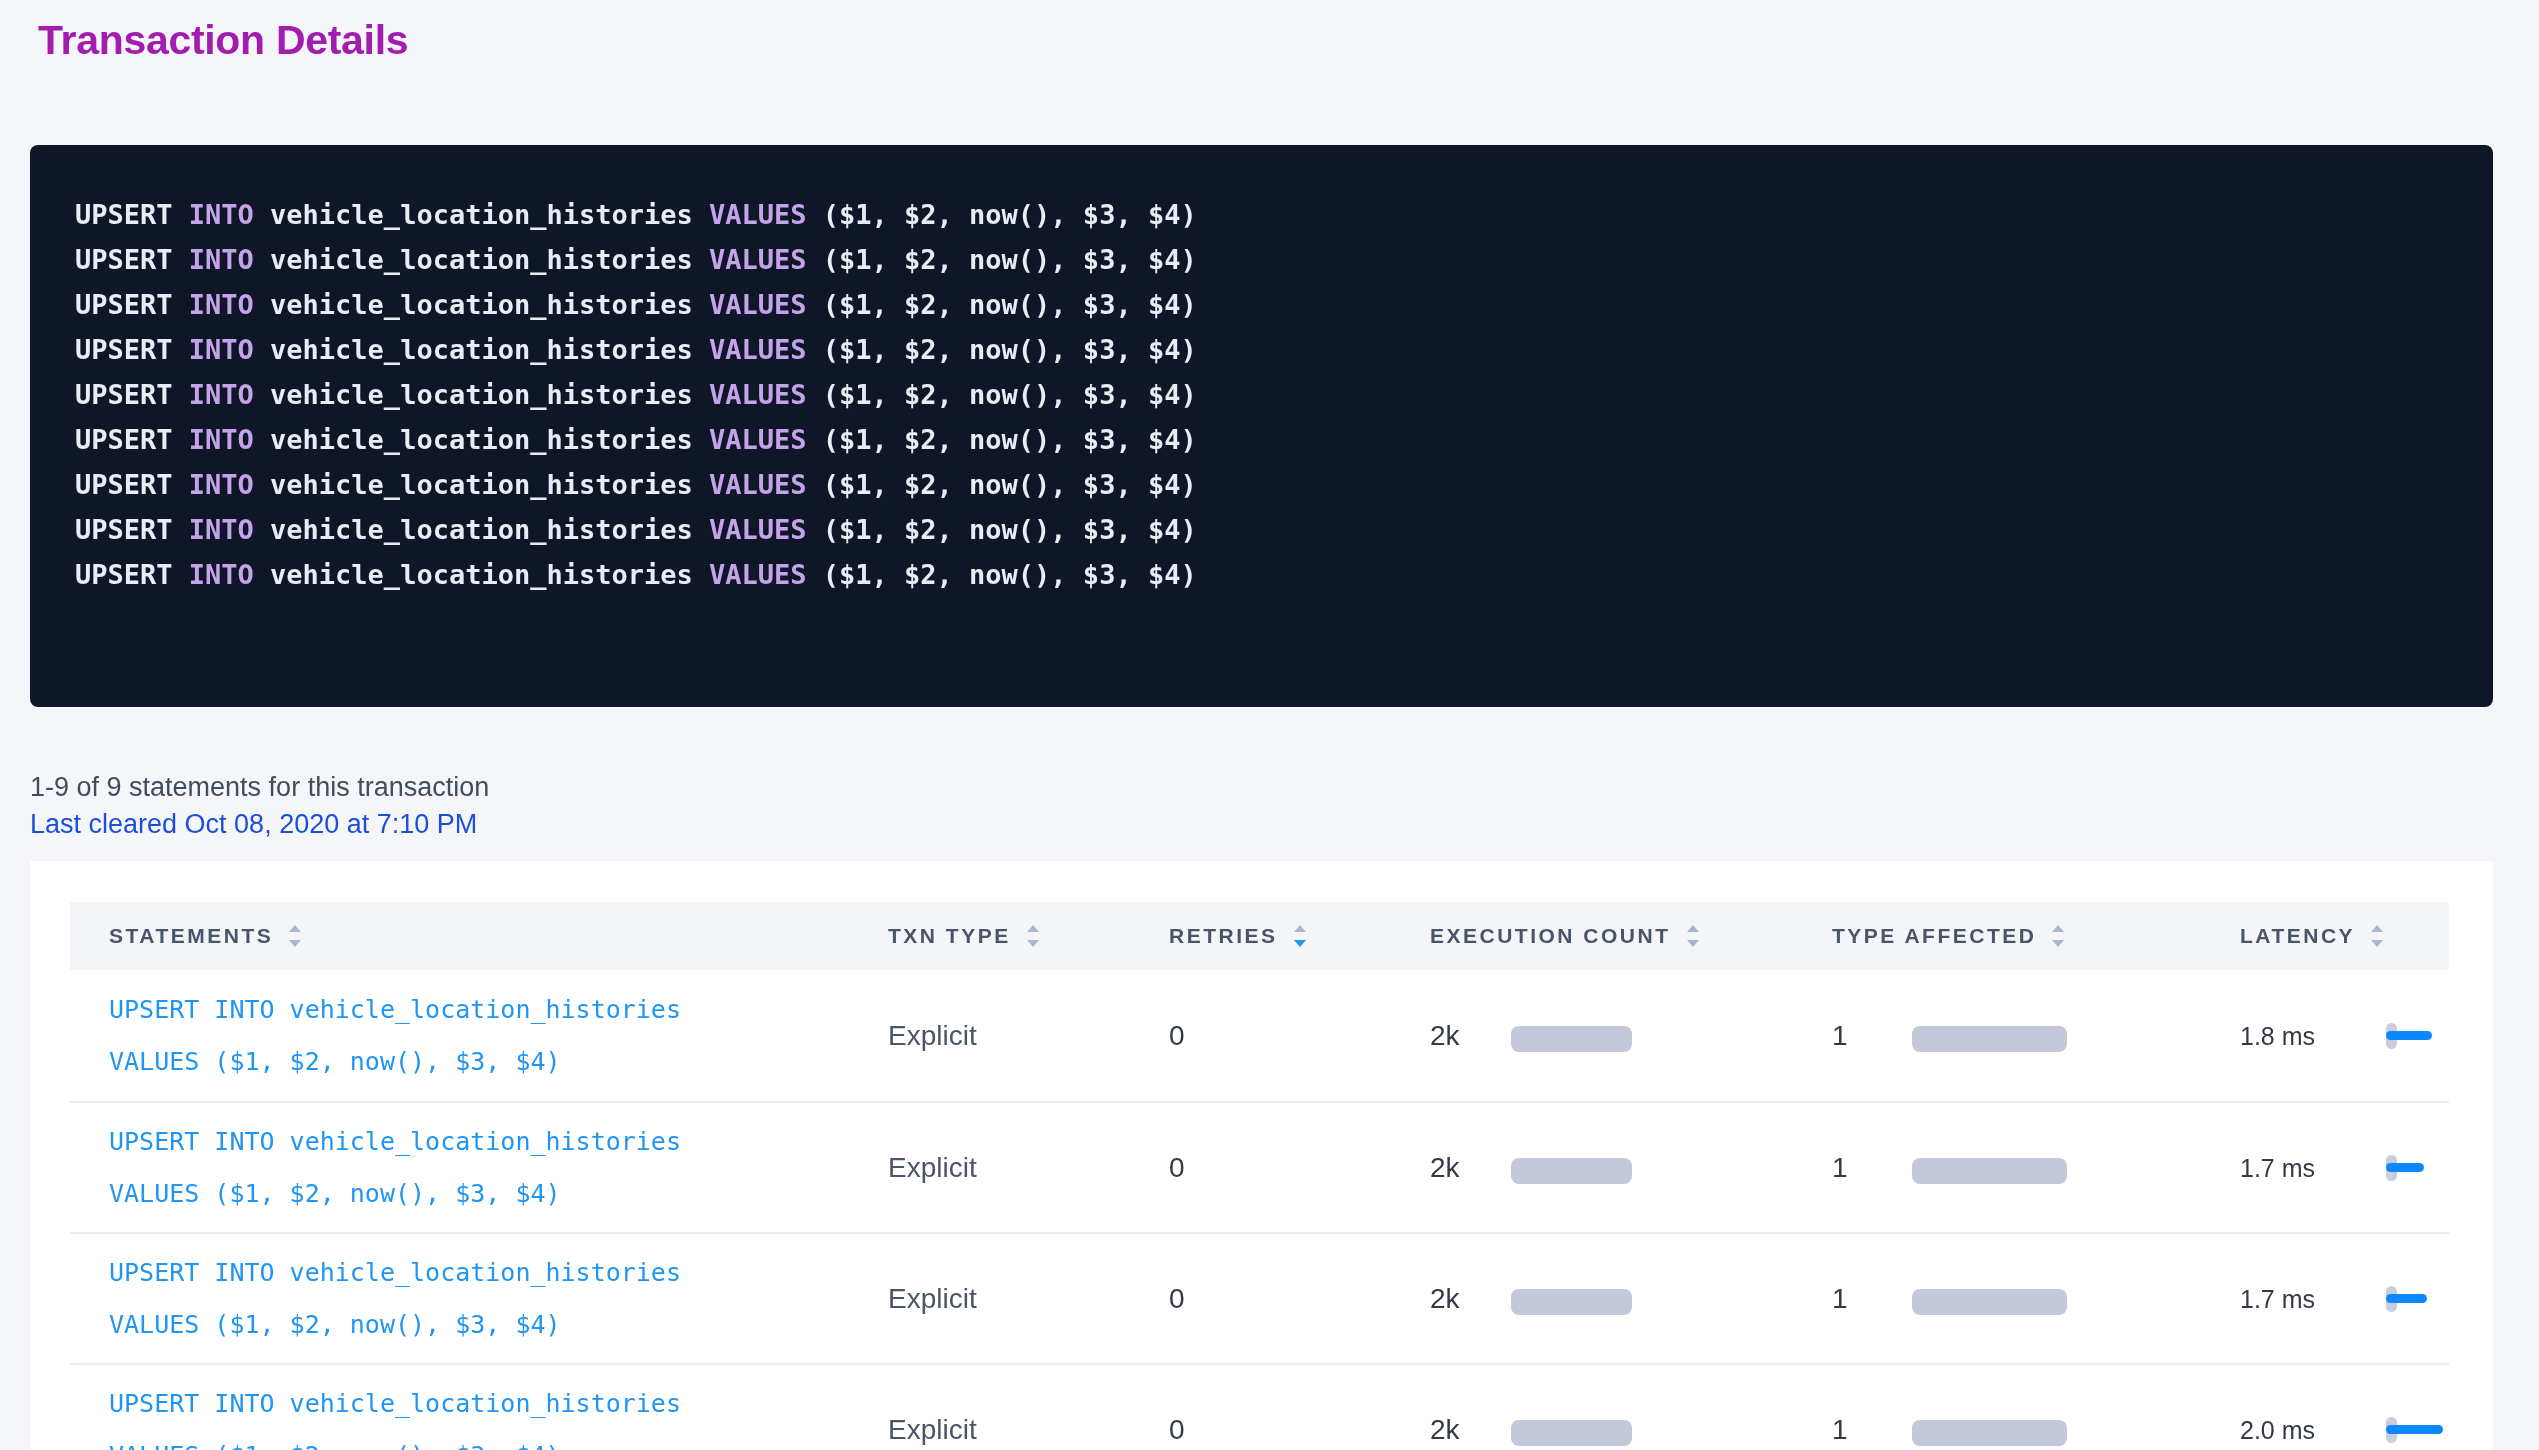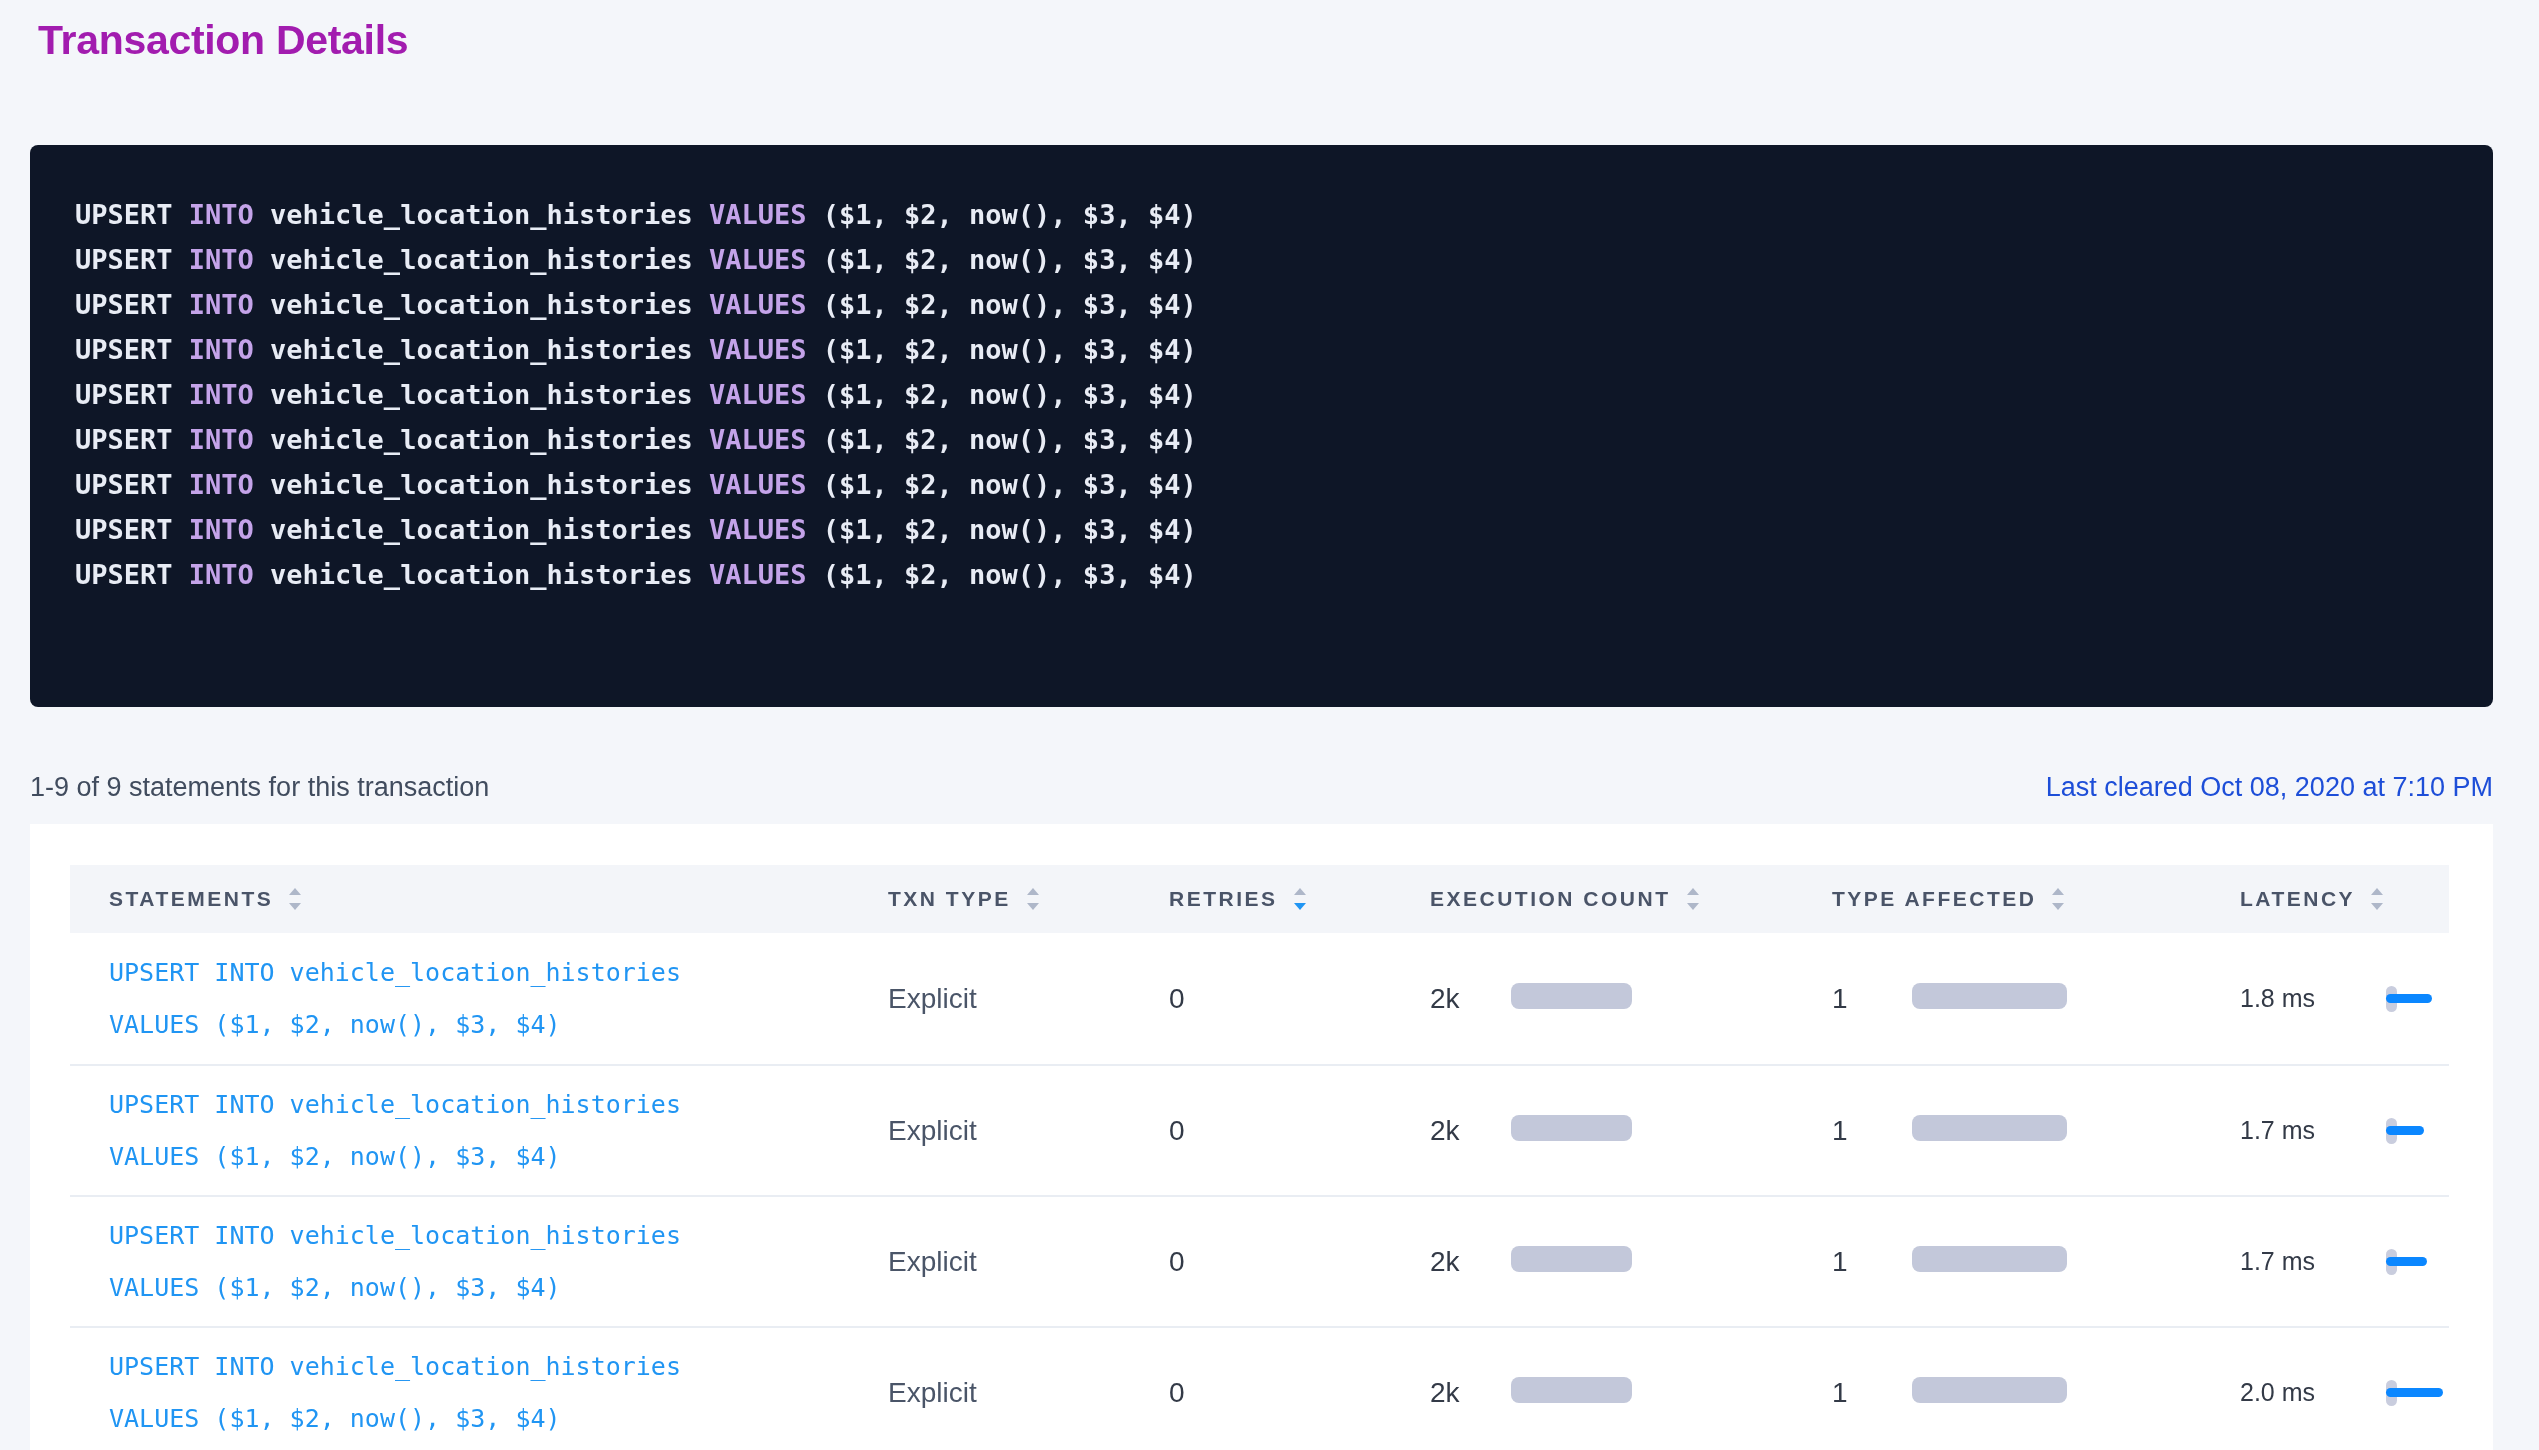--- a/index.html
+++ b/index.html
@@ -31,21 +31,21 @@
   }
   .sql-line{
     font-family:"DejaVu Sans Mono","Liberation Mono",monospace;
     font-weight:700;font-size:27px;line-height:45px;
     white-space:pre;color:var(--code-text);
   }
   .tok-kw{color:var(--code-kw);margin-top:33px;}
   .summary{
     display:flex;justify-content:space-between;align-items:baseline;
     margin:62px 46px 0 30px;
-    font-size:27px;line-height:37px;color:#414c5e;
+    font-size:27px;line-height:37px;color:#414c5e;flex-direction:column;
   }
   .summary .right{color:#1d4ed8;}
   .card{
     margin:18px 46px 0 30px;
     height:626px;background:#ffffff;
     padding:41px 44px 0 40px;
   }
   .grid{
     display:grid;
     grid-template-columns:792px 255px 235px 376px 382px 1fr;
@@ -66,21 +66,21 @@
   .row{height:131px;border-top:2px solid #e9edf3;}
   .row:first-child{border-top:none;}
   .stmt-link{
     padding-left:39px;display:flex;flex-direction:column;justify-content:center;
     font-family:"DejaVu Sans Mono","Liberation Mono",monospace;
     font-size:25px;line-height:52px;color:var(--accent);
     text-decoration:none;cursor:pointer;white-space:pre;
   }
   .cell{font-size:28px;color:#333a47;}
   .cell-txn{font-size:28px;color:#4a5568;}
-  .cell-flex{display:flex;align-items:flex-start;}
+  .cell-flex{display:flex;align-items:flex-end;}
   .num-exec{display:inline-block;min-width:81px;}
   .num-rows{display:inline-block;min-width:80px;}
   .num-lat{display:inline-block;min-width:146px;font-size:25px;}
   .gbar{height:26px;border-radius:8px;background:var(--bar-gray);}
   .latviz{position:relative;width:80px;height:30px;}
   .lat-pill{position:absolute;left:0;top:2px;width:11px;height:26px;border-radius:6px;background:#c9cdde;}
   .lat-bar{position:absolute;left:0;top:10px;height:9px;border-radius:5px;background:var(--lat-blue);}
 </style>
 </head>
 <body>

